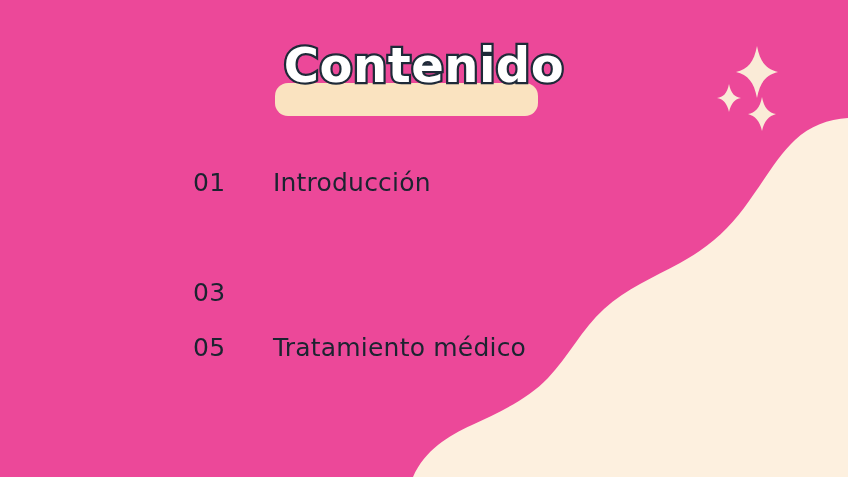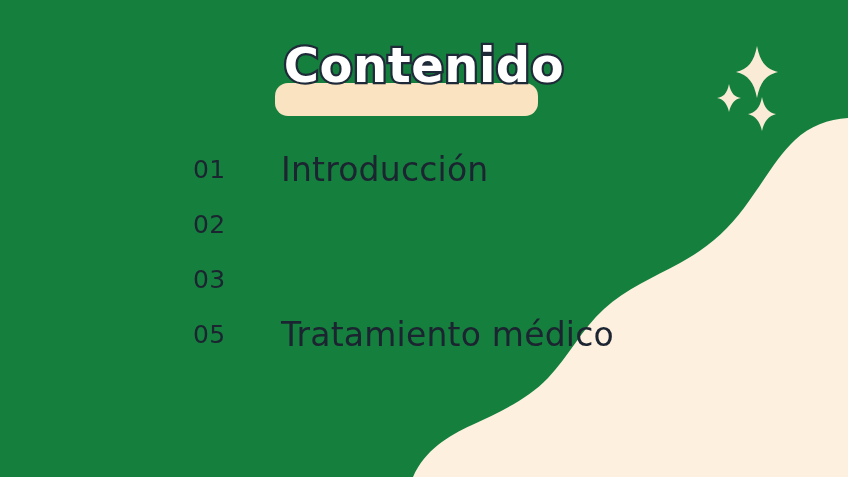--- a/index.html
+++ b/index.html
@@ -9,21 +9,21 @@
     background: #ffffff;
   }
   body {
     font-family: "DejaVu Sans", "Liberation Sans", sans-serif;
   }
   .slide {
     position: relative;
     width: 848px;
     height: 477px;
     overflow: hidden;
-    background: #15803d;
+    background: #ec4899;
   }
 
   
   .deco-layer {
     position: absolute;
     inset: 0;
     width: 848px;
     height: 477px;
     pointer-events: none;
   }
@@ -69,36 +69,35 @@
 
   
   .toc-list {
     position: absolute;
     left: 193px;
     top: 142px;
     width: 520px;
   }
   .toc-row {
     display: flex;
-    align-items: center;
+    align-items: flex-end;
     height: 55px;
-    gap: 8px;
   }
   .toc-num {
     width: 80px;
     flex: 0 0 80px;
     font-family: "DejaVu Sans", "Liberation Sans", sans-serif;
     font-size: 25px;
     font-weight: 400;
     letter-spacing: 0.3px;
     color: #1B2430;
   }
   .toc-label {
     font-family: "DejaVu Sans", "Liberation Sans", sans-serif;
-    font-size: 33px;
+    font-size: 25px;
     font-weight: 400;
     letter-spacing: 0.2px;
     color: #1B2430;
     white-space: nowrap;
   }
 </style>
 </head>
 <body>
 
 <div class="slide">
@@ -142,21 +141,20 @@
   </div>
 
   <div class="toc-list">
 
     <div class="toc-row">
       <span class="toc-num">01</span>
       <span class="toc-label">Introducción</span>
     </div>
 
     <div class="toc-row">
-      <span class="toc-num">02</span>
     </div>
 
     <div class="toc-row">
       <span class="toc-num">03</span>
     </div>
 
     <div class="toc-row">
       <span class="toc-num">05</span>
       <span class="toc-label">Tratamiento médico</span>
     </div>

